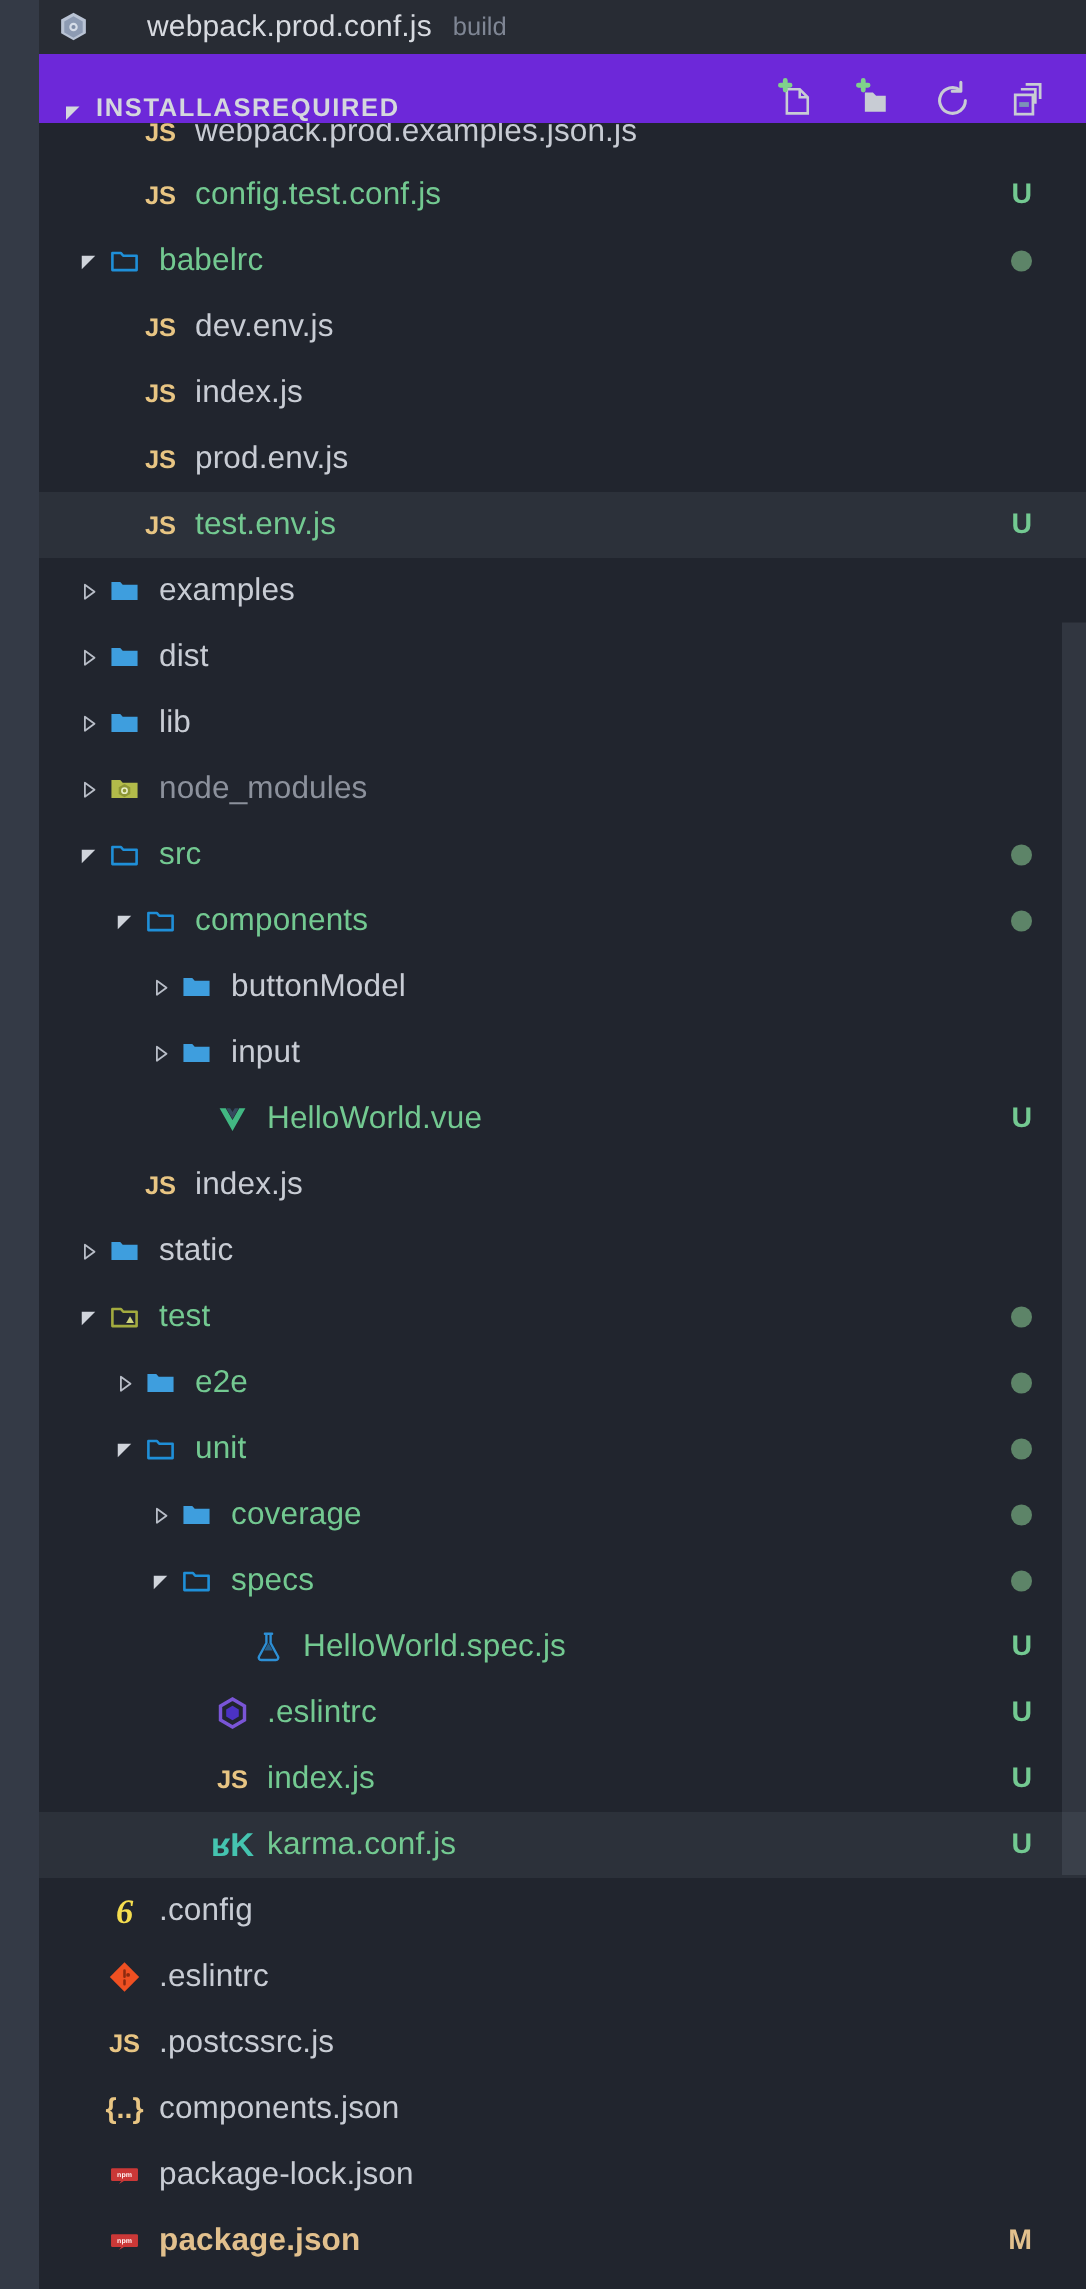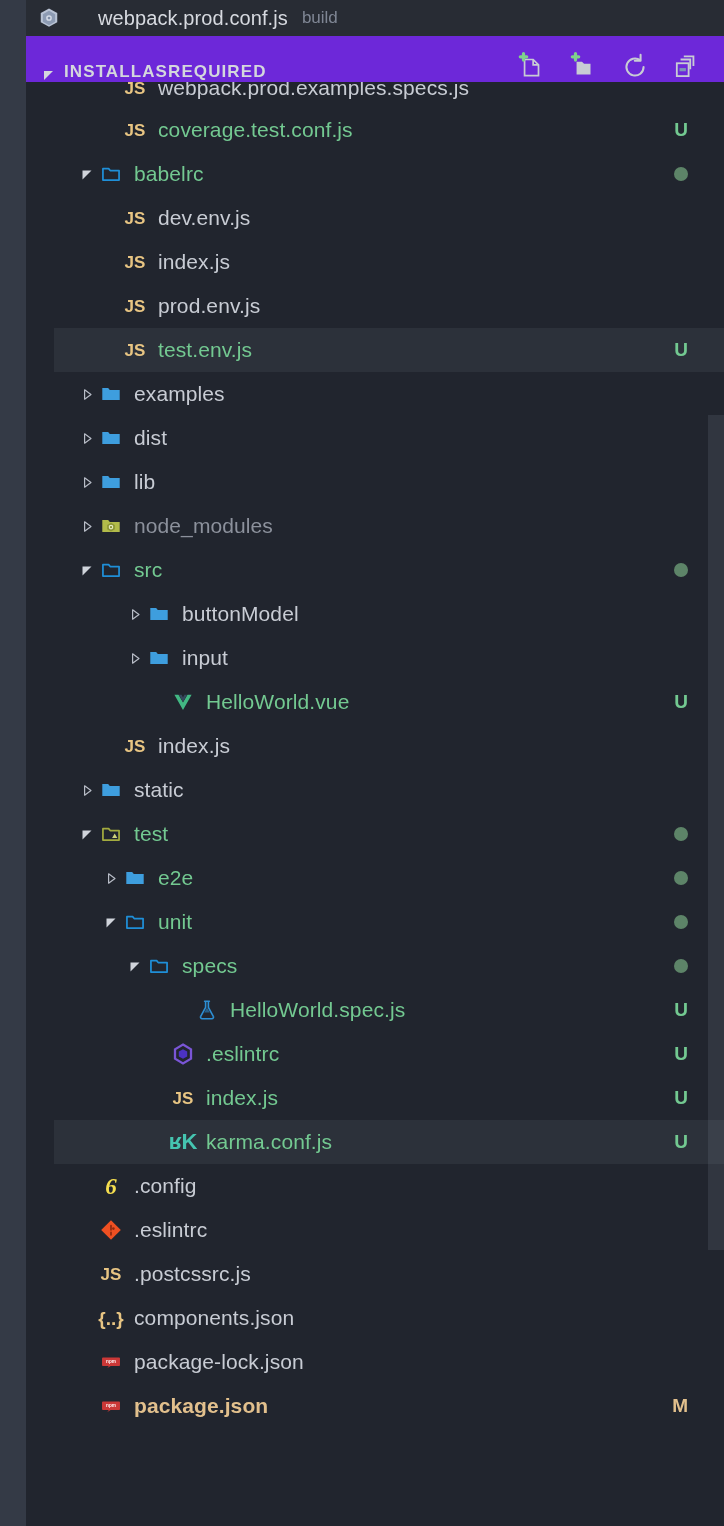--- a/index.html
+++ b/index.html
@@ -45,21 +45,21 @@
   }
   .sh-actions{
     margin-left:auto; display:flex; align-items:center; gap:22px;
     padding-right:22px;
   }
   .sh-act{ width:30px; height:30px; display:block; cursor:pointer; }
 
   
   .tree{
     position:absolute; left:26px; top:82px; right:0; bottom:0;
-    background:#21252e; overflow:hidden;padding-left:28px;
+    background:#21252e; overflow:hidden;
   }
   .row{
     position:relative; height:44px; display:flex; align-items:center;
     white-space:nowrap; cursor:pointer;
   }
   .row.hl{ background:#2c313a; }
   .twisty{
     width:22px; height:44px; flex:none; display:flex;
     align-items:center; justify-content:center;
   }
@@ -158,29 +158,29 @@
   </div>
 
   <div class="tree">
     <div id="tree-rows">
         <div class="row row-partial" style="height: 40px; margin-top: -14px;">
           <span style="display: inline-block; flex: 0 0 auto; width: 46px;"></span>
           <span class="twisty"></span>
           <span class="ico">
             <span class="gtxt js-ico">JS</span>
           </span>
-          <span class="name">webpack.prod.examples.specs.js</span>
-        </div>
-        <div class="row">
-          <span style="display: inline-block; flex: 0 0 auto; width: 46px;"></span>
-          <span class="twisty"></span>
-          <span class="ico">
-            <span class="gtxt js-ico">JS</span>
-          </span>
-          <span class="name green">coverage.test.conf.js</span>
+          <span class="name">webpack.prod.examples.json.js</span>
+        </div>
+        <div class="row">
+          <span style="display: inline-block; flex: 0 0 auto; width: 46px;"></span>
+          <span class="twisty"></span>
+          <span class="ico">
+            <span class="gtxt js-ico">JS</span>
+          </span>
+          <span class="name green">config.test.conf.js</span>
           <span class="badge u">U</span>
         </div>
         <div class="row">
           <span style="display: inline-block; flex: 0 0 auto; width: 22px;"></span>
           <span class="twisty">
             <svg width="13" height="13" viewBox="0 0 13 13">
               <path d="M1.5 2.5h9l-9 9z" fill="#d0d4db"></path>
             </svg>
           </span>
           <span class="ico">
@@ -291,20 +291,35 @@
           </span>
           <span class="ico">
             <svg viewBox="0 0 24 24" width="24" height="22">
               <path d="M3.2 6.2h6.2l1.7 2h9.7v10.4H3.2z" fill="none" stroke="#1f8fd8" stroke-width="1.9" stroke-linejoin="round"></path>
             </svg>
           </span>
           <span class="name green">src</span>
           <span class="dot"></span>
         </div>
         <div class="row">
+          <span style="display: inline-block; flex: 0 0 auto; width: 46px;"></span>
+          <span class="twisty">
+            <svg width="13" height="13" viewBox="0 0 13 13">
+              <path d="M1.5 2.5h9l-9 9z" fill="#d0d4db"></path>
+            </svg>
+          </span>
+          <span class="ico">
+            <svg viewBox="0 0 24 24" width="24" height="22">
+              <path d="M3.2 6.2h6.2l1.7 2h9.7v10.4H3.2z" fill="none" stroke="#1f8fd8" stroke-width="1.9" stroke-linejoin="round"></path>
+            </svg>
+          </span>
+          <span class="name green">components</span>
+          <span class="dot"></span>
+        </div>
+        <div class="row">
           <span style="display: inline-block; flex: 0 0 auto; width: 70px;"></span>
           <span class="twisty">
             <svg width="13" height="13" viewBox="0 0 13 13">
               <path d="M3.6 1.8 10 6.5 3.6 11.2z" fill="none" stroke="#b8bdc7" stroke-width="1.2" stroke-linejoin="round"></path>
             </svg>
           </span>
           <span class="ico">
             <svg viewBox="0 0 24 24" width="24" height="22">
               <path d="M2.5 5.5h6.4l1.8 2h10.8v11H2.5z" fill="#3e9ede"></path>
             </svg>
@@ -396,20 +411,35 @@
             <svg width="13" height="13" viewBox="0 0 13 13">
               <path d="M1.5 2.5h9l-9 9z" fill="#d0d4db"></path>
             </svg>
           </span>
           <span class="ico">
             <svg viewBox="0 0 24 24" width="24" height="22">
               <path d="M3.2 6.2h6.2l1.7 2h9.7v10.4H3.2z" fill="none" stroke="#1f8fd8" stroke-width="1.9" stroke-linejoin="round"></path>
             </svg>
           </span>
           <span class="name green">unit</span>
+          <span class="dot"></span>
+        </div>
+        <div class="row">
+          <span style="display: inline-block; flex: 0 0 auto; width: 70px;"></span>
+          <span class="twisty">
+            <svg width="13" height="13" viewBox="0 0 13 13">
+              <path d="M3.6 1.8 10 6.5 3.6 11.2z" fill="none" stroke="#b8bdc7" stroke-width="1.2" stroke-linejoin="round"></path>
+            </svg>
+          </span>
+          <span class="ico">
+            <svg viewBox="0 0 24 24" width="24" height="22">
+              <path d="M2.5 5.5h6.4l1.8 2h10.8v11H2.5z" fill="#3e9ede"></path>
+            </svg>
+          </span>
+          <span class="name green">coverage</span>
           <span class="dot"></span>
         </div>
         <div class="row">
           <span style="display: inline-block; flex: 0 0 auto; width: 70px;"></span>
           <span class="twisty">
             <svg width="13" height="13" viewBox="0 0 13 13">
               <path d="M1.5 2.5h9l-9 9z" fill="#d0d4db"></path>
             </svg>
           </span>
           <span class="ico">

